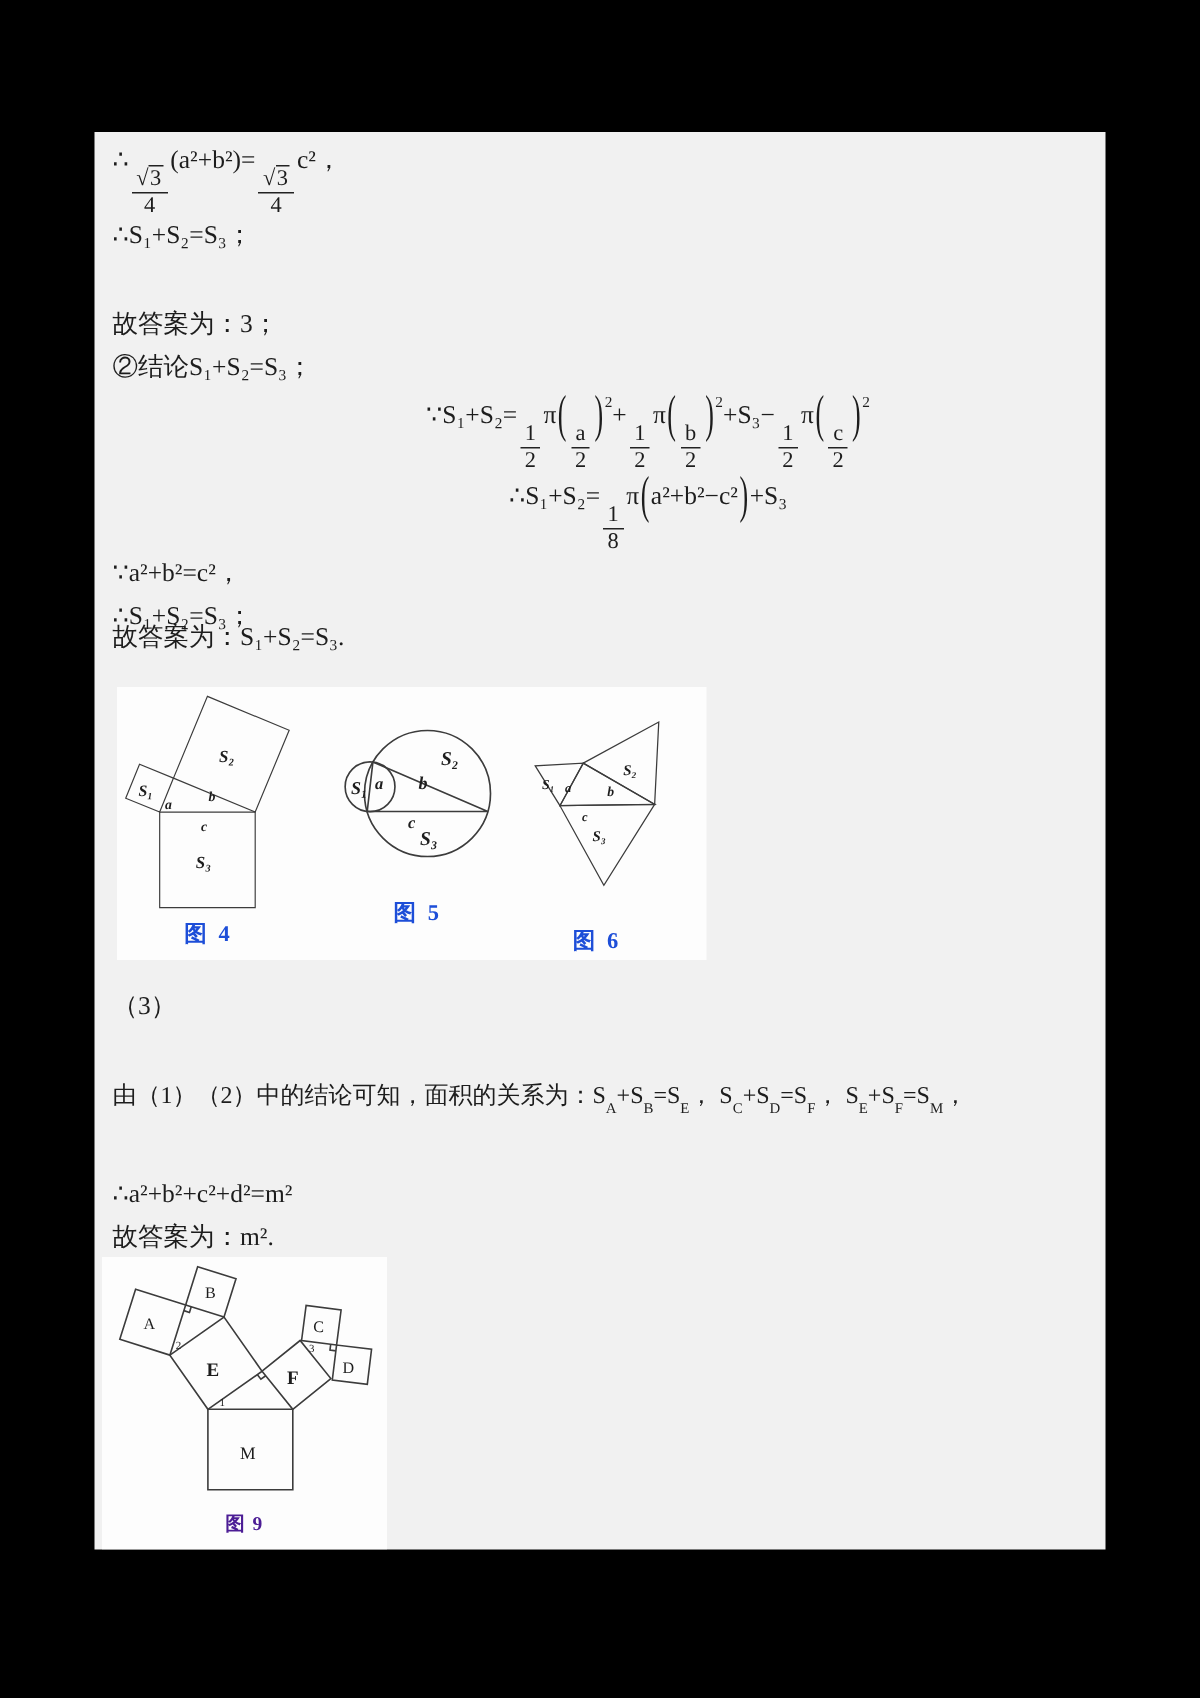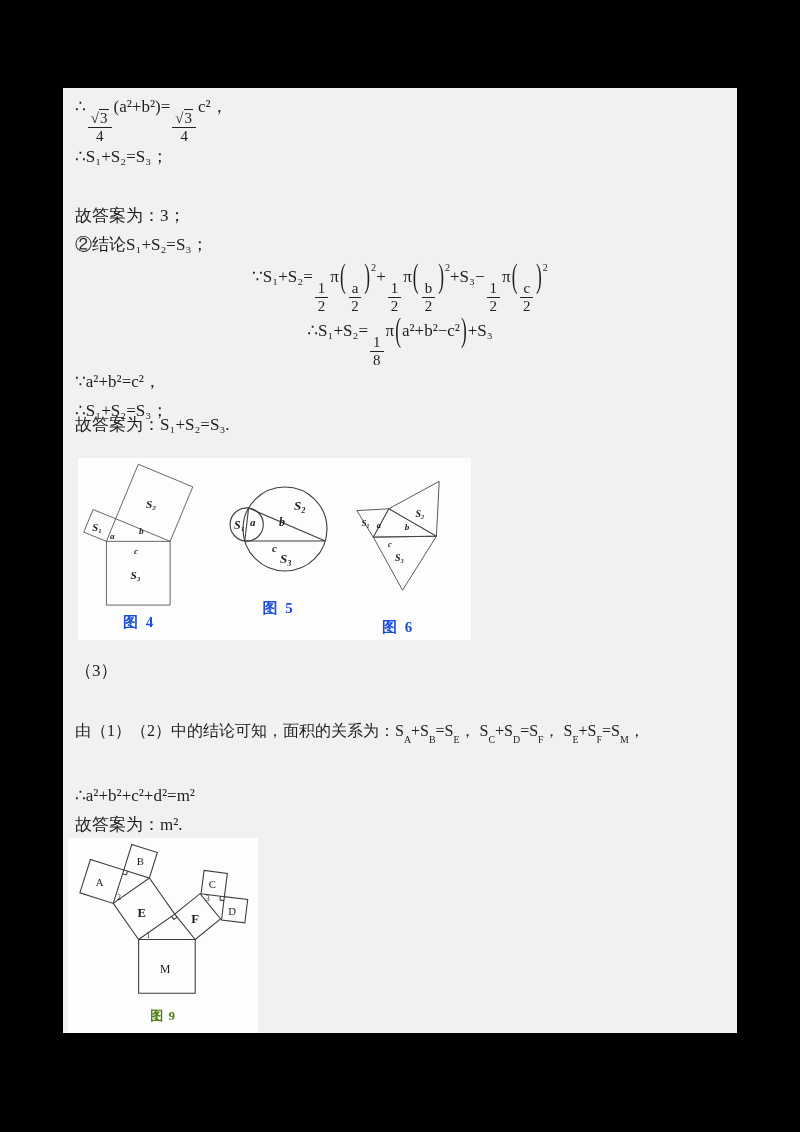--- a/index.html
+++ b/index.html
@@ -1,34 +1,34 @@
 <!DOCTYPE html>
 <html><head>
 <meta charset="utf-8">
 <style>
   html,body{margin:0;padding:0;}
   body{width:800px;height:1132px;background:#000;position:relative;
        font-family:"Liberation Serif","DejaVu Serif",serif;color:#1d1d1d;}
   .page{position:absolute;left:63px;top:88px;width:674px;height:945px;background:#f1f1f1;overflow:hidden;}
   .line{position:absolute;left:12px;white-space:nowrap;font-size:17px;line-height:1.25;}
-  .center{left:0;width:100%;text-align:center;}
+  .center{left:0;width:100%;text-align:center;padding-left:32px;}
   sup{font-size:0.6em;position:relative;top:-0.45em;}
   sub{font-size:0.62em;position:relative;top:0.25em;}
   .frac{display:inline-flex;flex-direction:column;align-items:center;vertical-align:-0.75em;
         line-height:1.15;font-size:0.88em;margin:0 2px;}
   .frac .fn{border-bottom:1.4px solid #222;padding:0 3px;display:inline-block;}
   .frac .fd{padding-top:0;}
   .rad{border-top:1.4px solid #222;padding:0 1px;}
   .par{display:inline-block;transform:scaleY(2.0);font-size:1.02em;margin:0 1px;font-weight:400;}
   .figband{position:absolute;left:15px;top:370px;width:393px;height:182px;background:#fdfdfd;}
   .fig{position:absolute;display:flex;flex-direction:column;align-items:center;}
   .caption{font-weight:bold;font-size:15px;letter-spacing:2px;color:#1d4ed8;}
   .fig9box{position:absolute;left:5px;top:750px;width:190px;height:195px;background:#fdfdfd;
            display:flex;flex-direction:column;align-items:center;}
-  .caption-sm{font-weight:bold;font-size:13px;letter-spacing:1px;color:#4d7c0f;margin-top:6px;}
+  .caption-sm{font-weight:bold;font-size:13px;letter-spacing:1px;color:#4c1d95;margin-top:6px;}
   svg{display:block;}
   svg text{font-family:"Liberation Serif","DejaVu Serif",serif;fill:#1d1d1d;}
   svg .shape{fill:none;stroke:#3c3c3c;stroke-width:1.1;stroke-linejoin:miter;}
   svg .slabel{font-style:italic;font-weight:bold;}
 </style>
 </head>
 <body>
 
 <div class="page">
 

